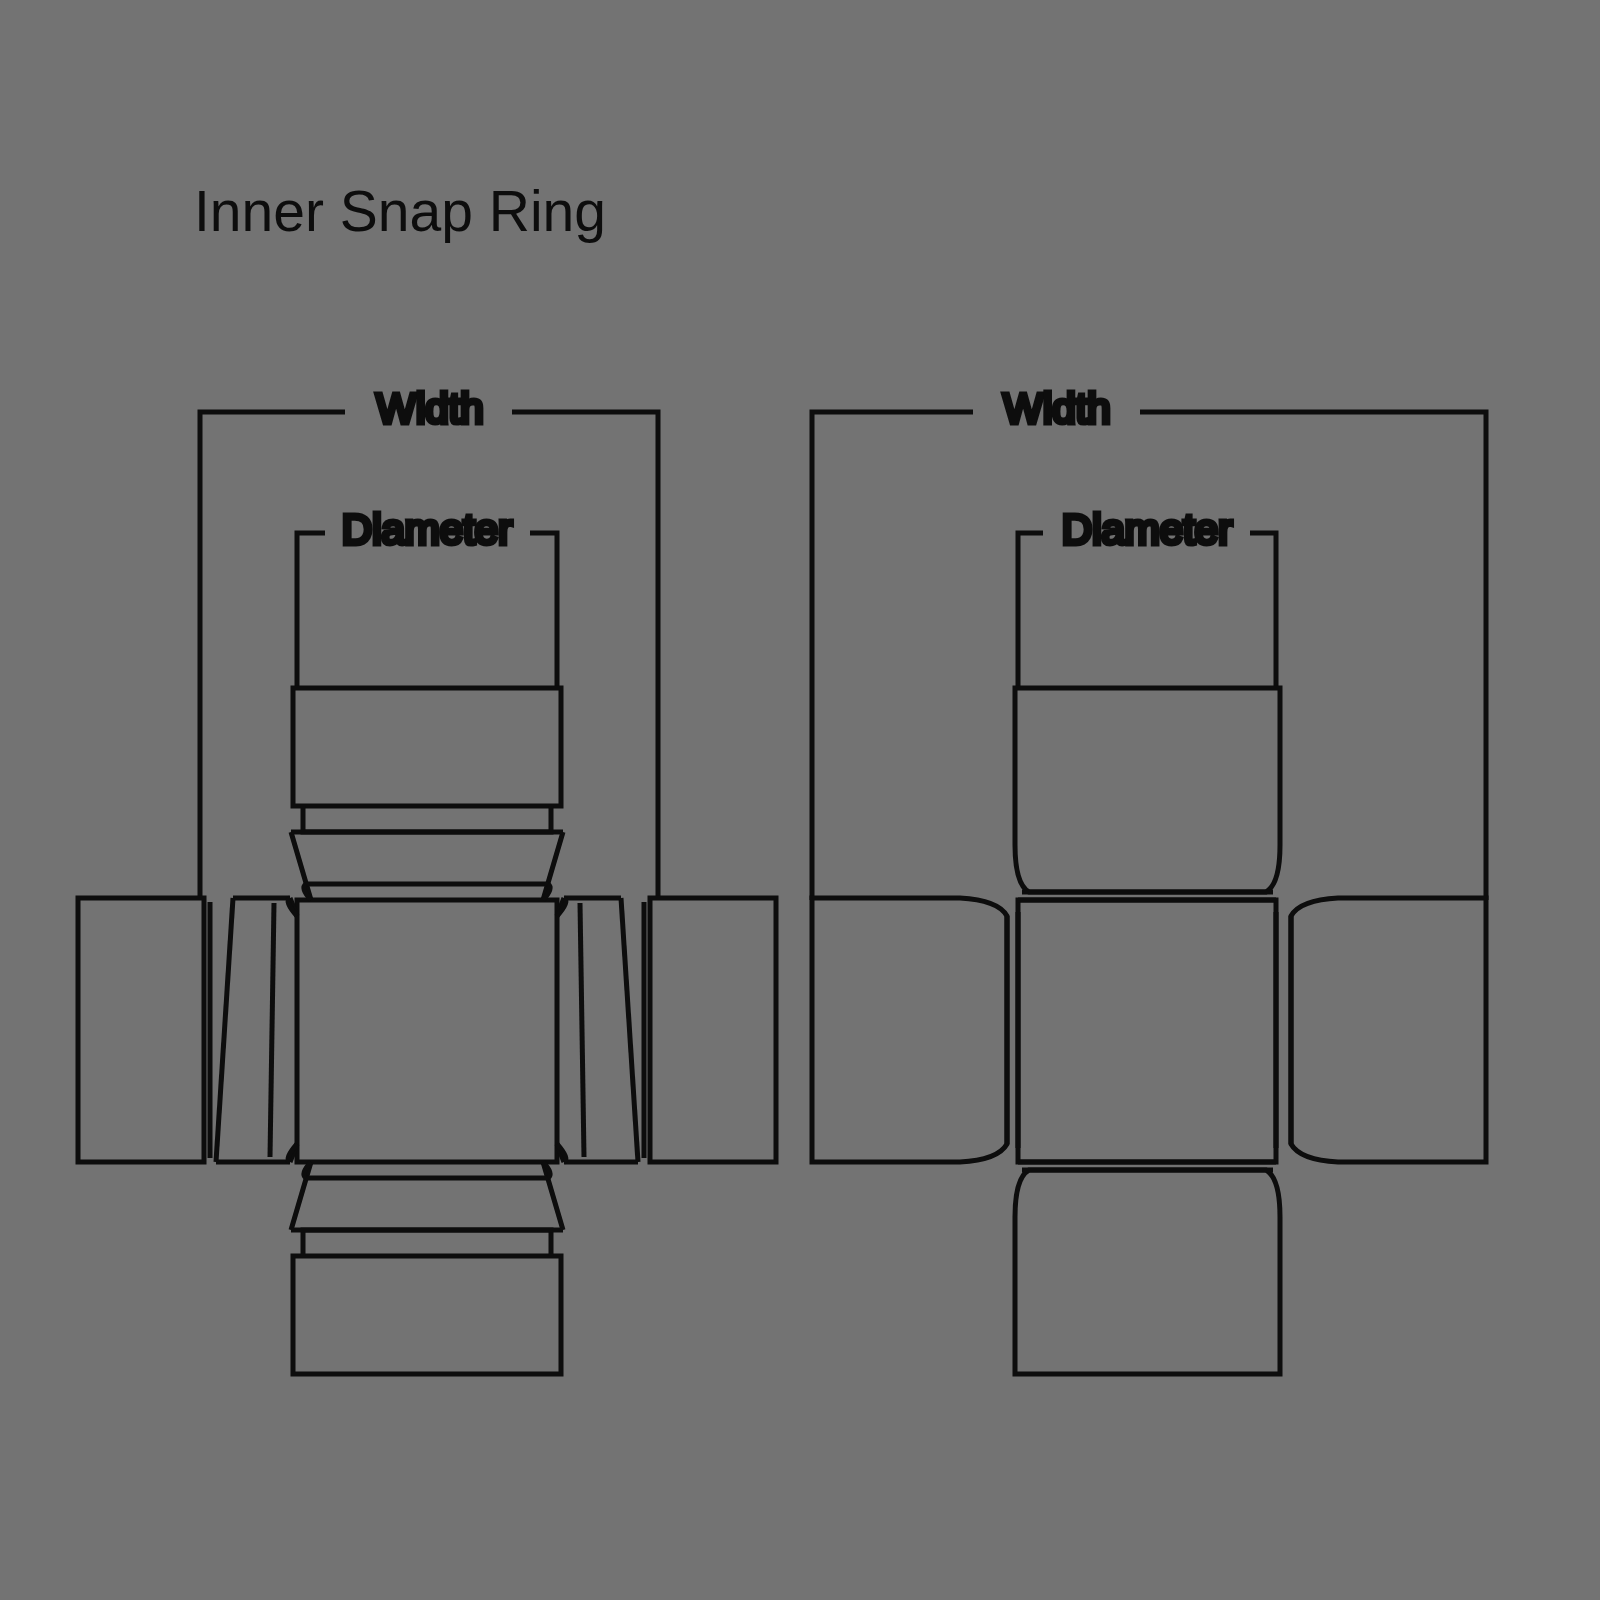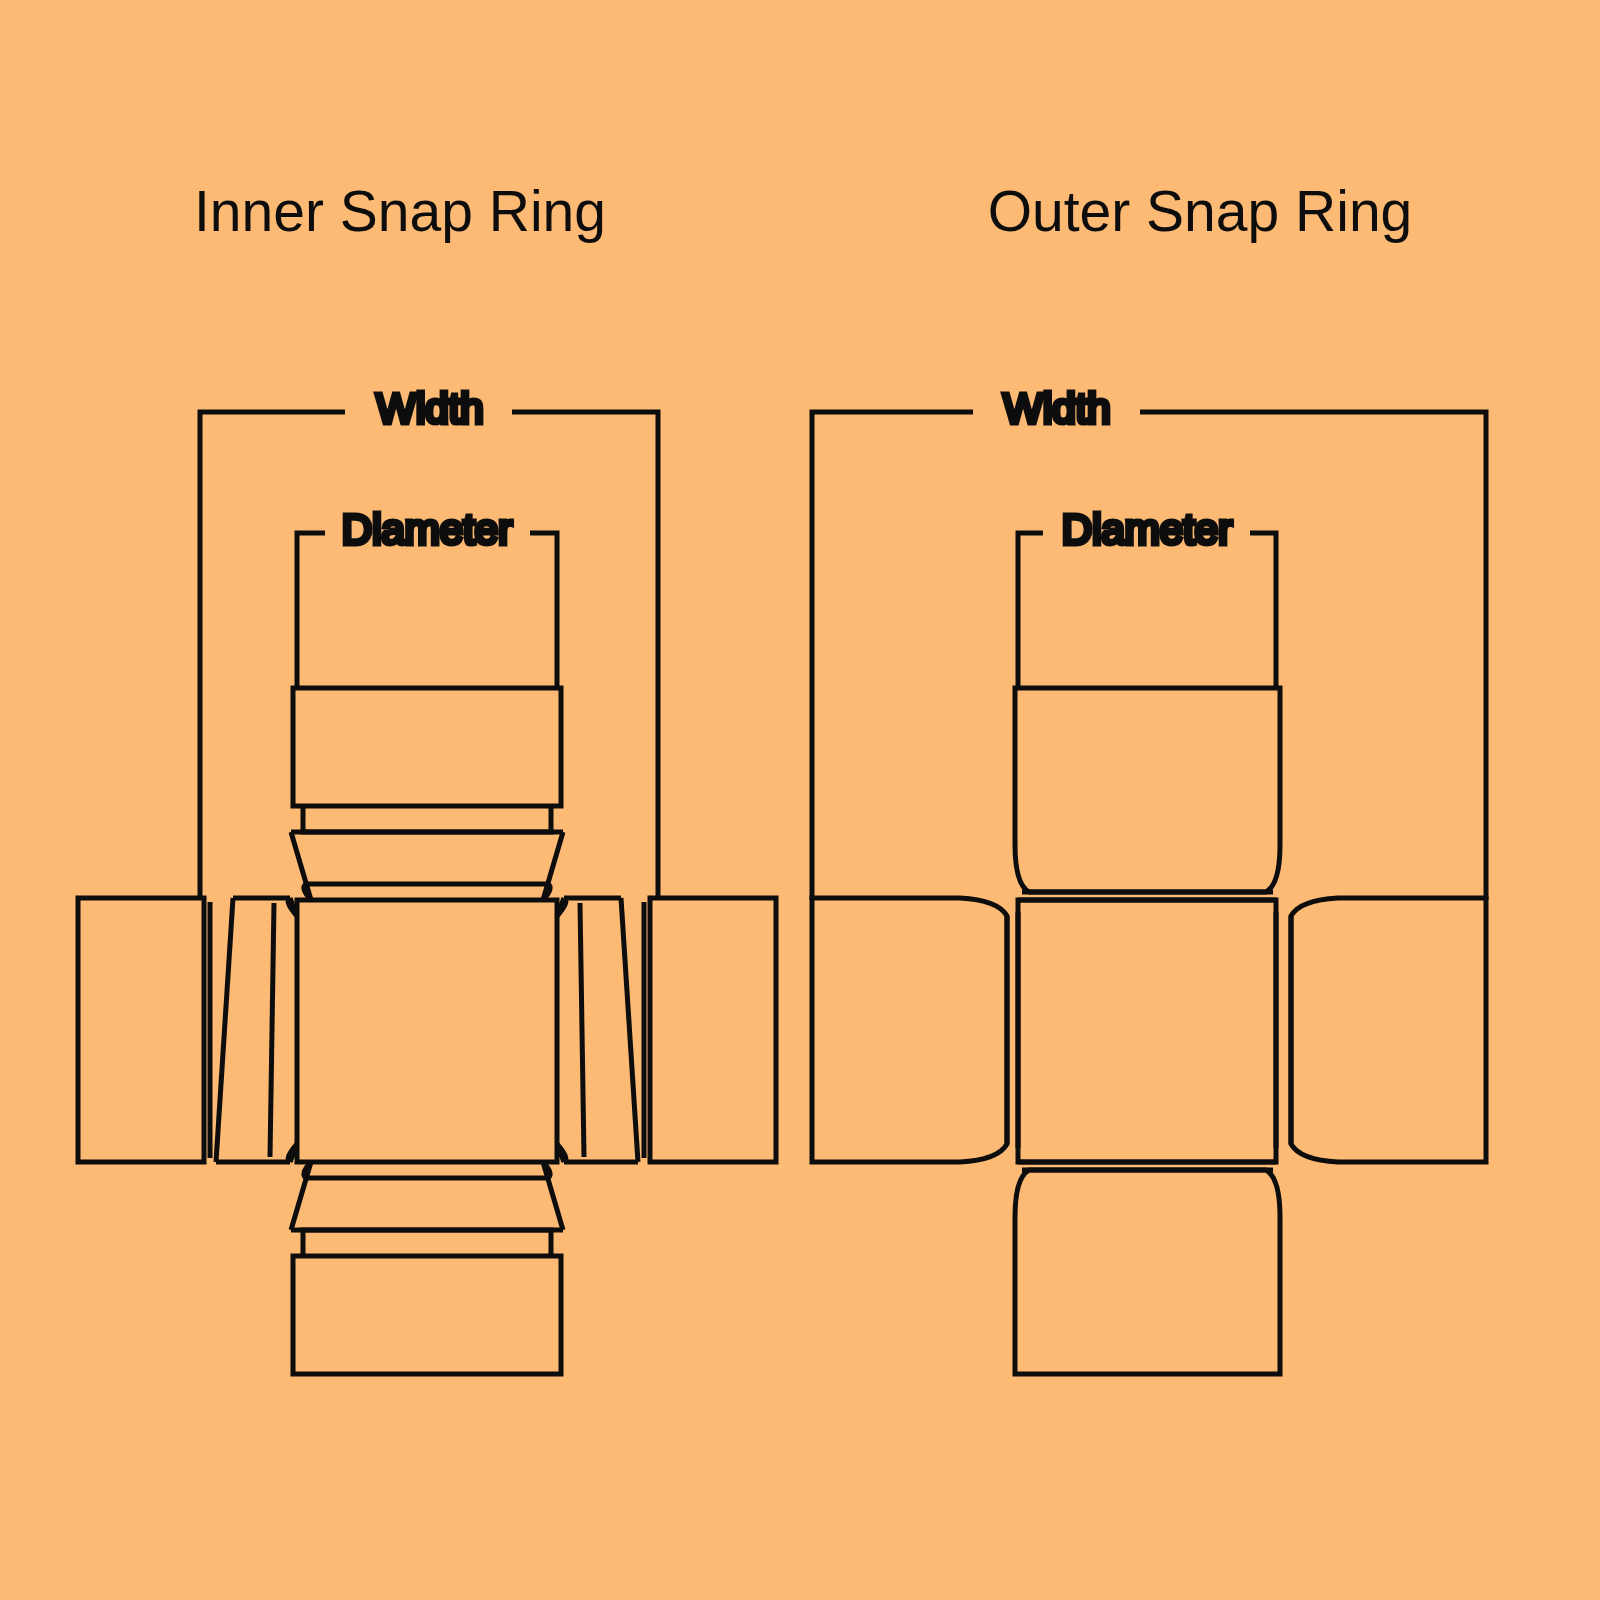--- a/index.html
+++ b/index.html
@@ -4,21 +4,21 @@
 <style>
   html, body {
     margin: 0;
     padding: 0;
     background: #ffffff;
   }
   #page {
     position: relative;
     width: 1600px;
     height: 1600px;
-    background: #fdba74;
+    background: #737373;
     font-family: "Liberation Sans", sans-serif;
     overflow: hidden;
   }
   .panel {
     position: absolute;
     top: 0;
     height: 1600px;
   }
   #panel-left  { left: 0px;   width: 800px; }
   #panel-right { left: 800px; width: 800px; }
@@ -131,21 +131,20 @@
           <path d="M 557 1144 Q 570 1159 564 1162"></path>
           <path d="M 580 903 L 584 1157"></path>
         </g>
 
       </g>
     </svg>
   </div>
 
   <div class="panel" id="panel-right">
 
-    <div class="panel-title">Outer Snap Ring</div>
 
     <svg class="svg-stage" viewBox="0 0 800 1600">
       <g fill="none" stroke="#0d0d0d" stroke-width="5" stroke-linejoin="miter" stroke-linecap="butt">
 
         <g>
           <path d="M 12 900 L 12 412 L 173 412"></path>
           <path d="M 340 412 L 686 412 L 686 900"></path>
         </g>
         <text class="dim-label" x="257" y="412">Width</text>
 

